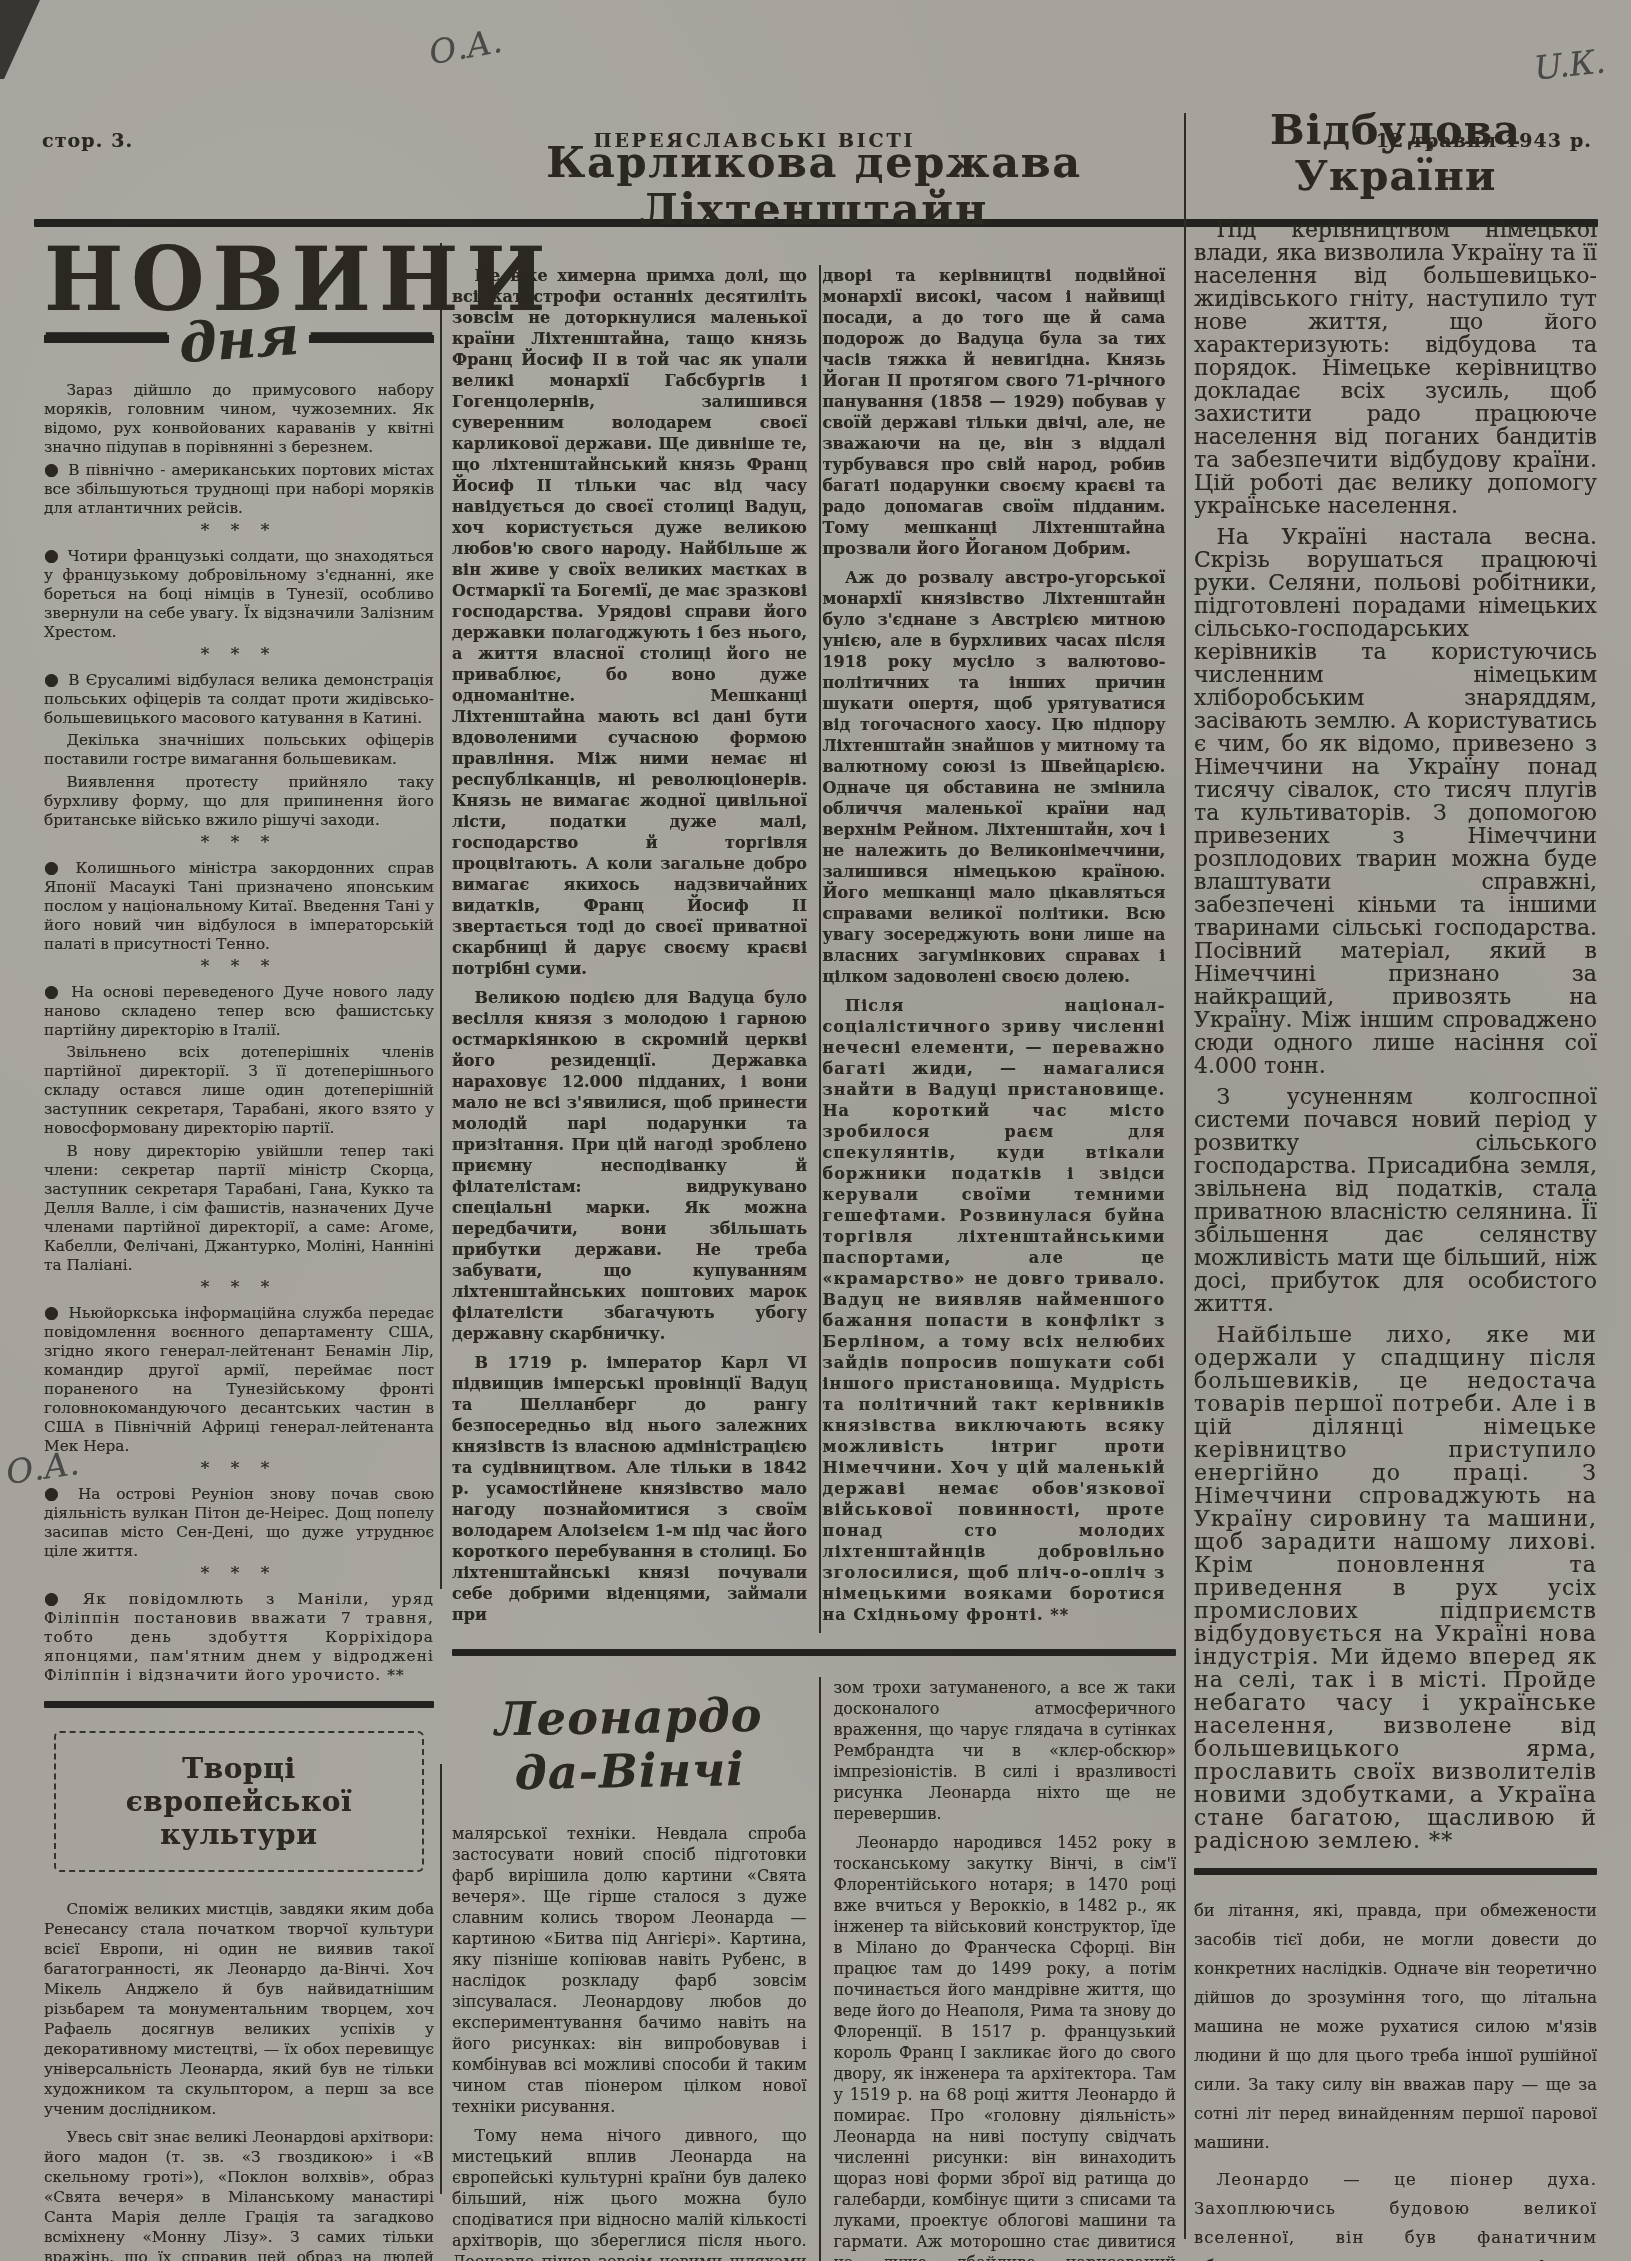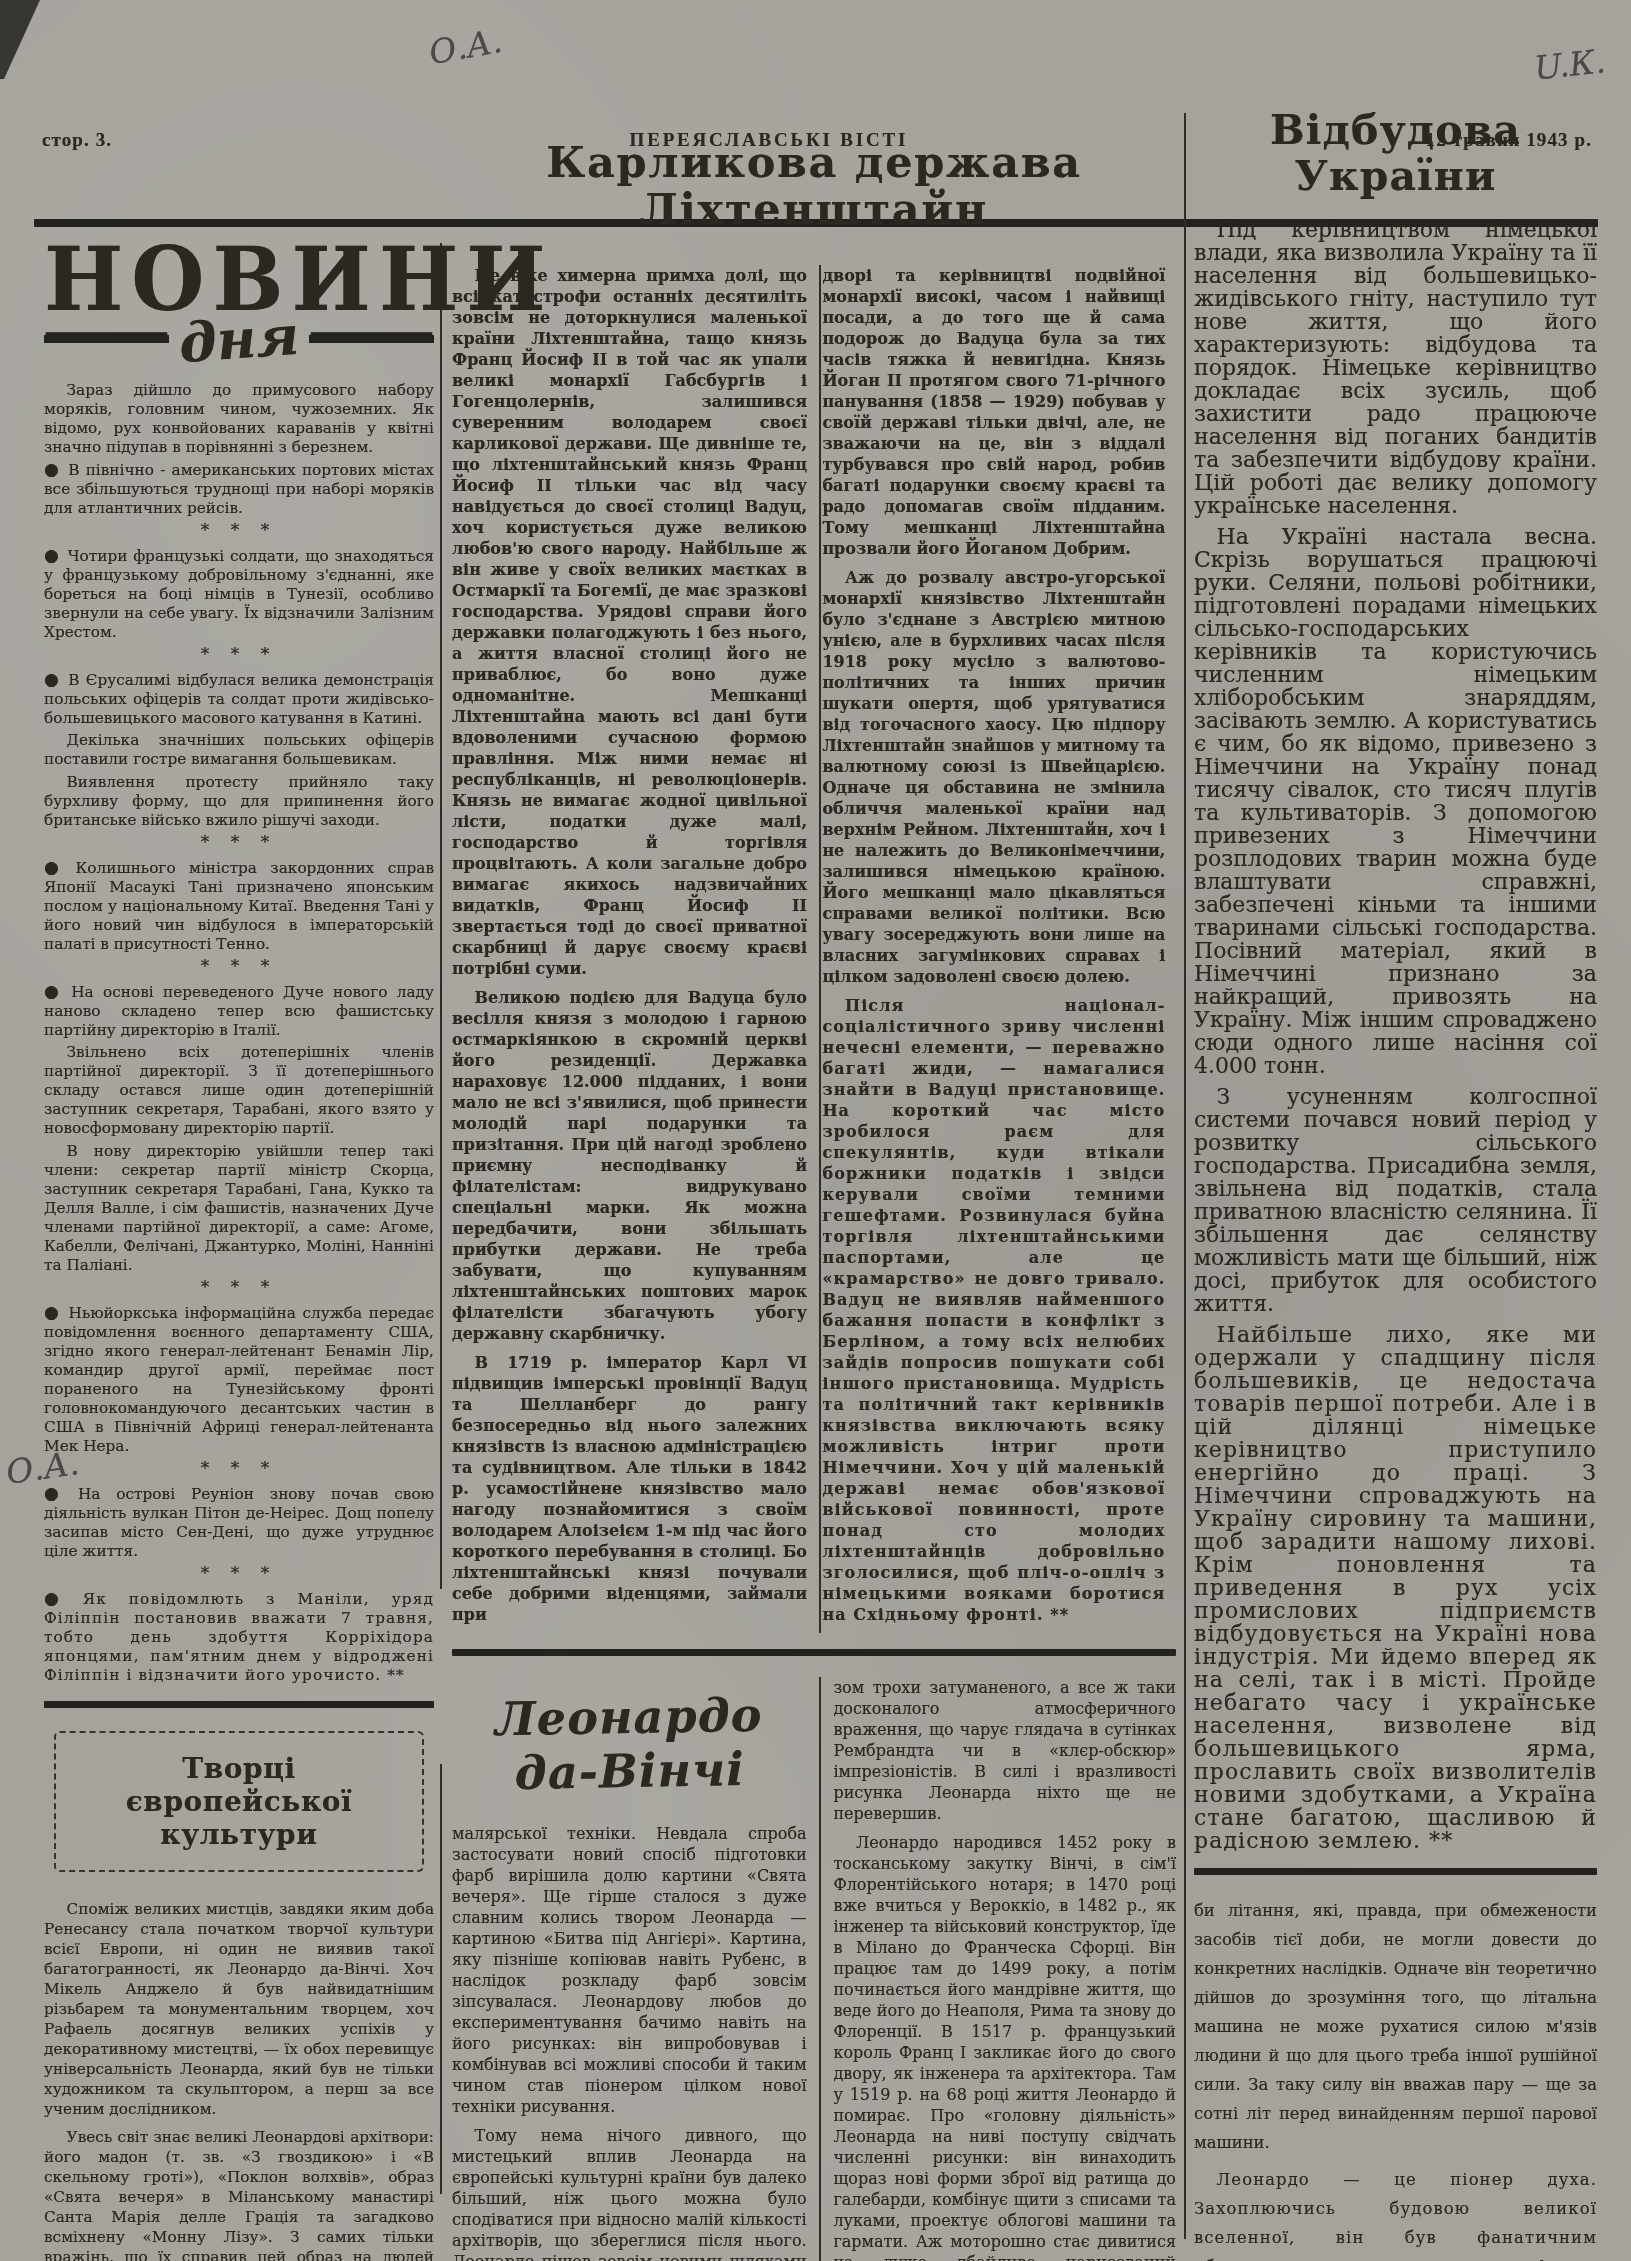--- a/index.html
+++ b/index.html
@@ -11,21 +11,21 @@
       radial-gradient(ellipse at 72% 55%, rgba(0,0,0,0.05), transparent 46%),
       radial-gradient(ellipse at 40% 80%, rgba(255,255,255,0.05), transparent 40%),
       #a5a39c;
   }
   .ink{ text-shadow:0 0 0.6px rgba(43,40,34,0.55); }
   .corner-stain{ position:absolute; left:0; top:0; width:40px; height:79px;
     background:#23221f; clip-path:polygon(0 0,100% 0,10% 100%,0 100%); opacity:.85;}
   
   .masthead{ position:absolute; left:42px; right:40px; top:129px; display:flex;
     justify-content:space-between; align-items:baseline; font-weight:bold;
-    font-size:19px; letter-spacing:1.1px;font-family:Liberation Serif, serif;}
+    font-size:19px; letter-spacing:1.1px;}
   .masthead .center{ letter-spacing:2.8px; }
   .head-rule{ position:absolute; left:34px; right:34px; top:219px; height:8px;
     background:#23221f; box-shadow:0 8px 0 -5.1px #23221f; border-radius:1.1px;}
   
   .vrule{ position:absolute; width:2.3px; background:#2e2c27; }
   
   .jp{ text-align:justify; margin:0 0 8px 0; text-indent:22.6px; }
   .no-indent{ text-indent:0; }
   .sep{ text-align:center; letter-spacing:8px; font-size:17px; margin:3.4px 0 5.7px 0; }
   .endmark{ letter-spacing:1.1px; }

